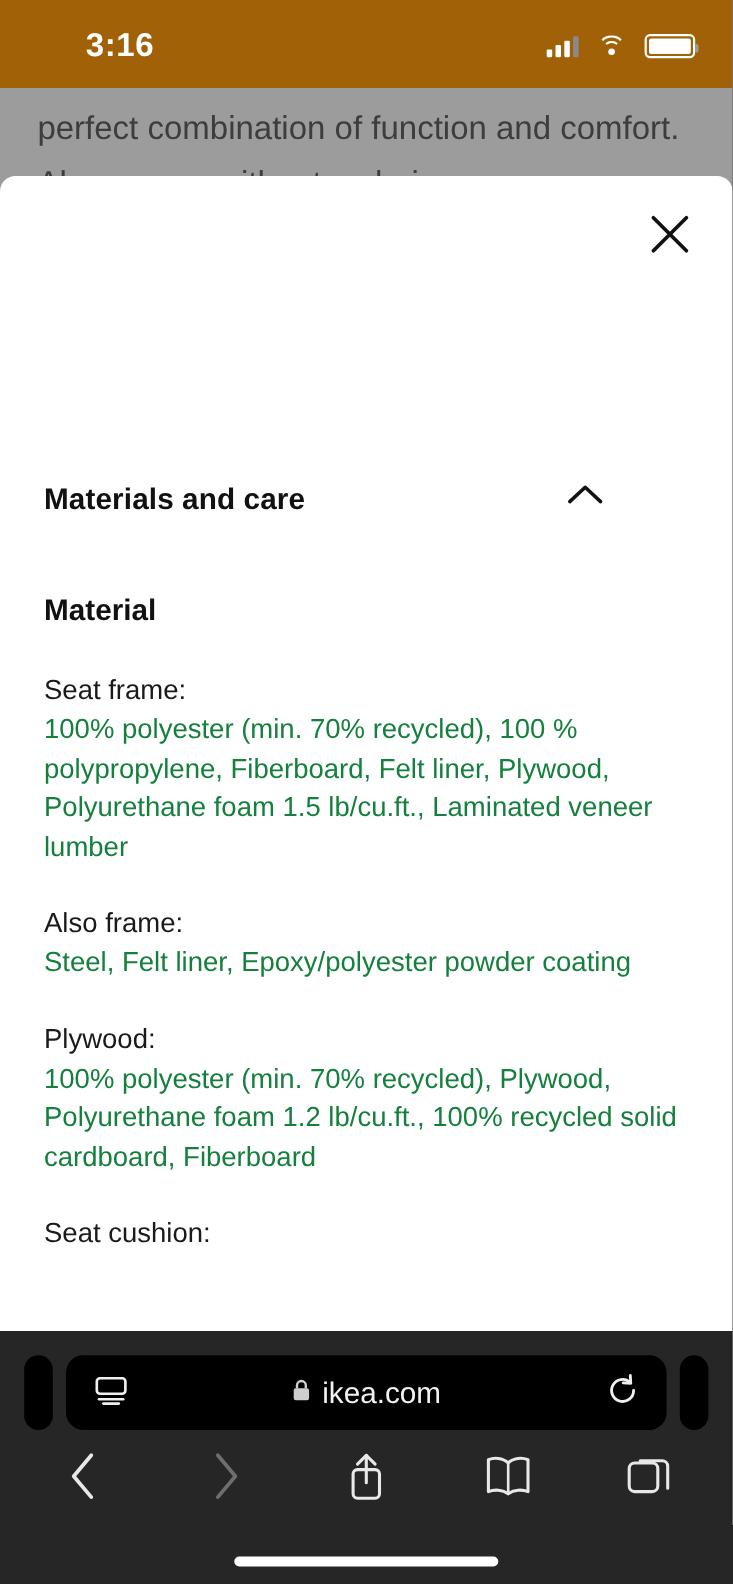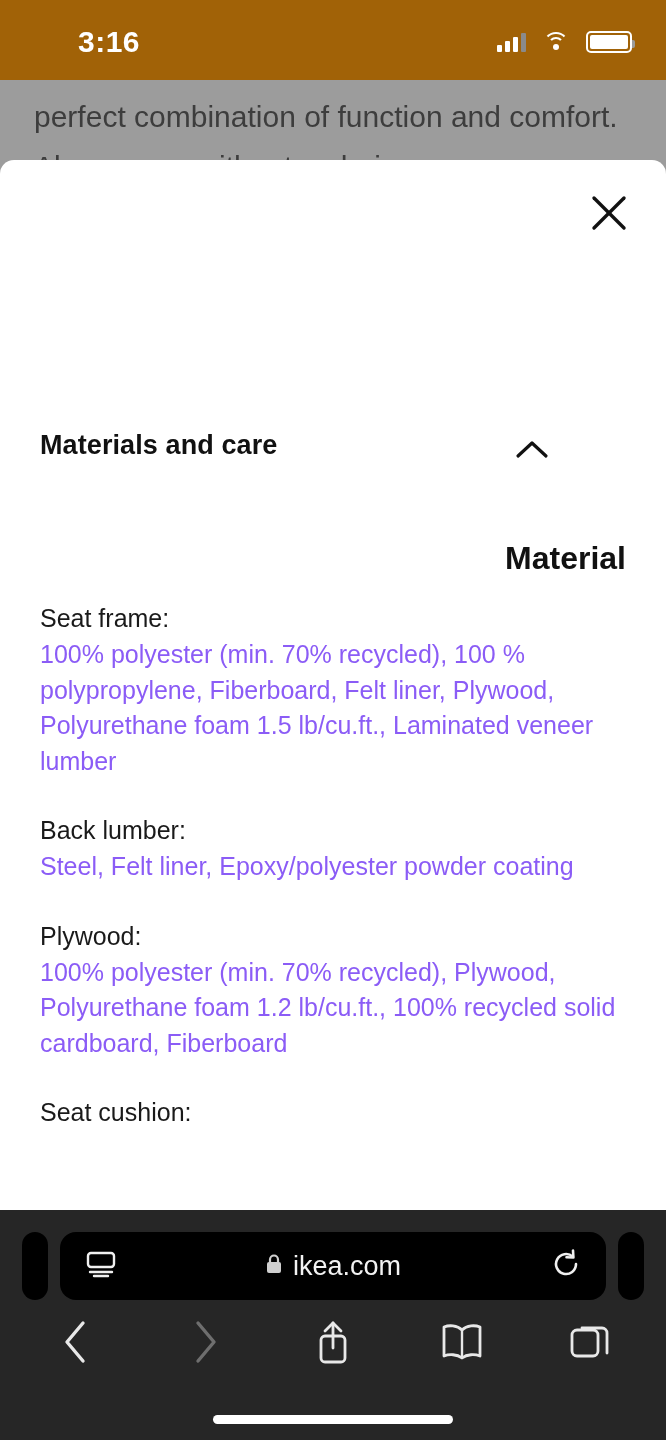--- a/index.html
+++ b/index.html
@@ -125,57 +125,56 @@
     justify-content: center;
   }
   .sheet-close svg { display: block; }
 
   .accordion-header {
     position: absolute;
     top: 270px; left: 0;
     width: 588px;
     padding: 0 36px 0 40px;
     display: flex;
-    align-items: flex-start;
+    align-items: flex-end;
     justify-content: space-between;
     gap: 20px;
   }
   .accordion-title {
     font-size: 27px;
     font-weight: bold;
     color: #111111;
     letter-spacing: 0.1px;
   }
   .chev { width: 40px; height: 40px; display: flex; align-items: center; justify-content: center; }
 
   .sheet-body {
     position: absolute;
     top: 380px; left: 0;
     width: 666px;
     height: 670px;
     padding: 0 40px;
     overflow: hidden;
   }
   .section-title {
-    font-size: 32px;
+    font-size: 27px;
     font-weight: bold;
     color: #111111;
-    margin-bottom: 22px;
-    text-align: right;
+    margin-bottom: 37px;
   }
   .mat-block { margin-bottom: 32px; }
   .mat-label {
     font-size: 25px;
     font-weight: normal;
     color: #1a1a1a;
     line-height: 38px;
   }
   .mat-value {
     font-size: 25px;
-    color: #8b5cf6;
+    color: #15803d;
     line-height: 35.5px;
   }
 
   
   .browser-bar {
     position: absolute;
     bottom: 0; left: 0;
     width: 666px;
     height: 230px;
     background: #262626;
@@ -297,21 +296,21 @@
 
     <div class="sheet-body">
       <div class="section-title">Material</div>
 
       <div class="mat-block">
         <div class="mat-label">Seat frame:</div>
         <div class="mat-value">100% polyester (min. 70% recycled), 100 % polypropylene, Fiberboard, Felt liner, Plywood, Polyurethane foam 1.5 lb/cu.ft., Laminated veneer lumber</div>
       </div>
 
       <div class="mat-block">
-        <div class="mat-label">Back lumber:</div>
+        <div class="mat-label">Also frame:</div>
         <div class="mat-value">Steel, Felt liner, Epoxy/polyester powder coating</div>
       </div>
 
       <div class="mat-block">
         <div class="mat-label">Plywood:</div>
         <div class="mat-value">100% polyester (min. 70% recycled), Plywood, Polyurethane foam 1.2 lb/cu.ft., 100% recycled solid cardboard, Fiberboard</div>
       </div>
 
       <div class="mat-block">
         <div class="mat-label">Seat cushion:</div>

